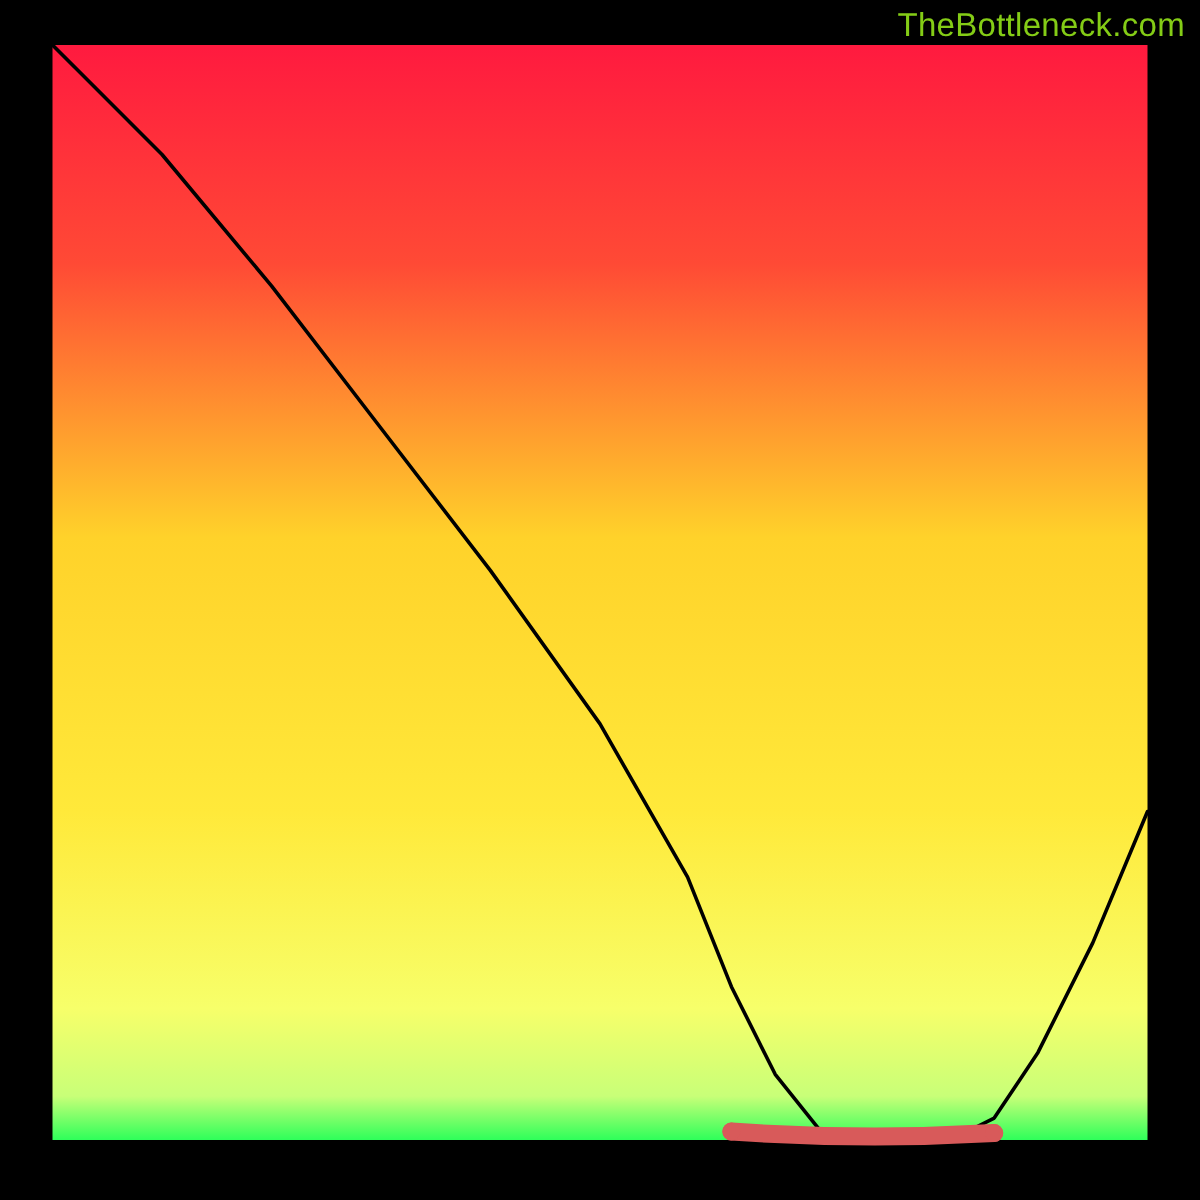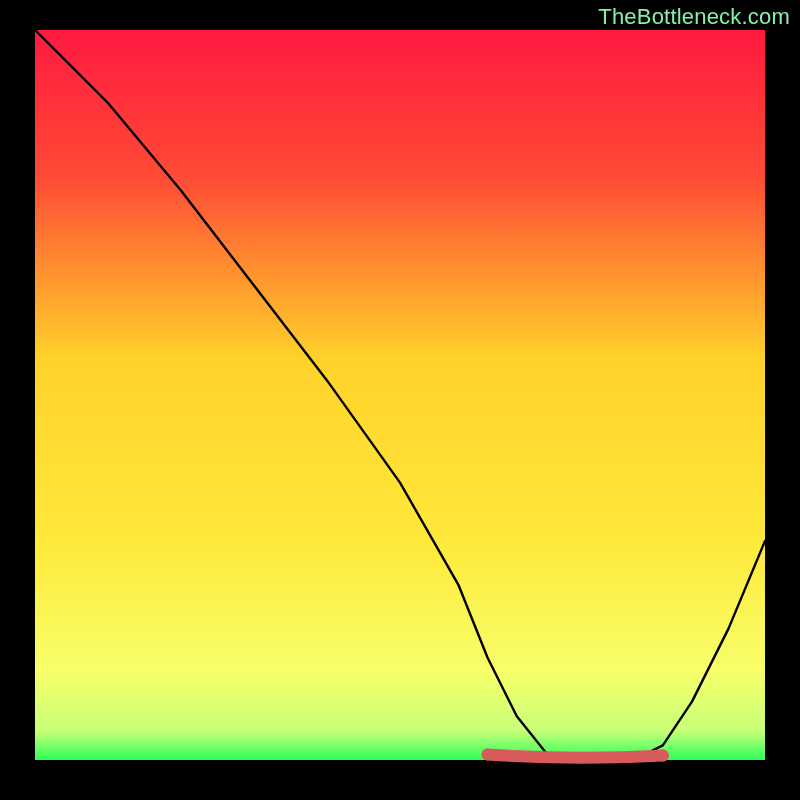--- a/index.html
+++ b/index.html
@@ -14,21 +14,21 @@
   .frame {
     position: relative;
     width: 800px;
     height: 800px;
     background: #000;
   }
   .watermark {
     position: absolute;
     top: 4px;
     right: 10px;
-    color: #86efac;
+    color: #84cc16;
     font-size: 22px;
     font-weight: 500;
     letter-spacing: 0.2px;
     z-index: 5;
   }
   .plot {
     position: absolute;
     left: 35px;
     top: 30px;
     width: 730px;

